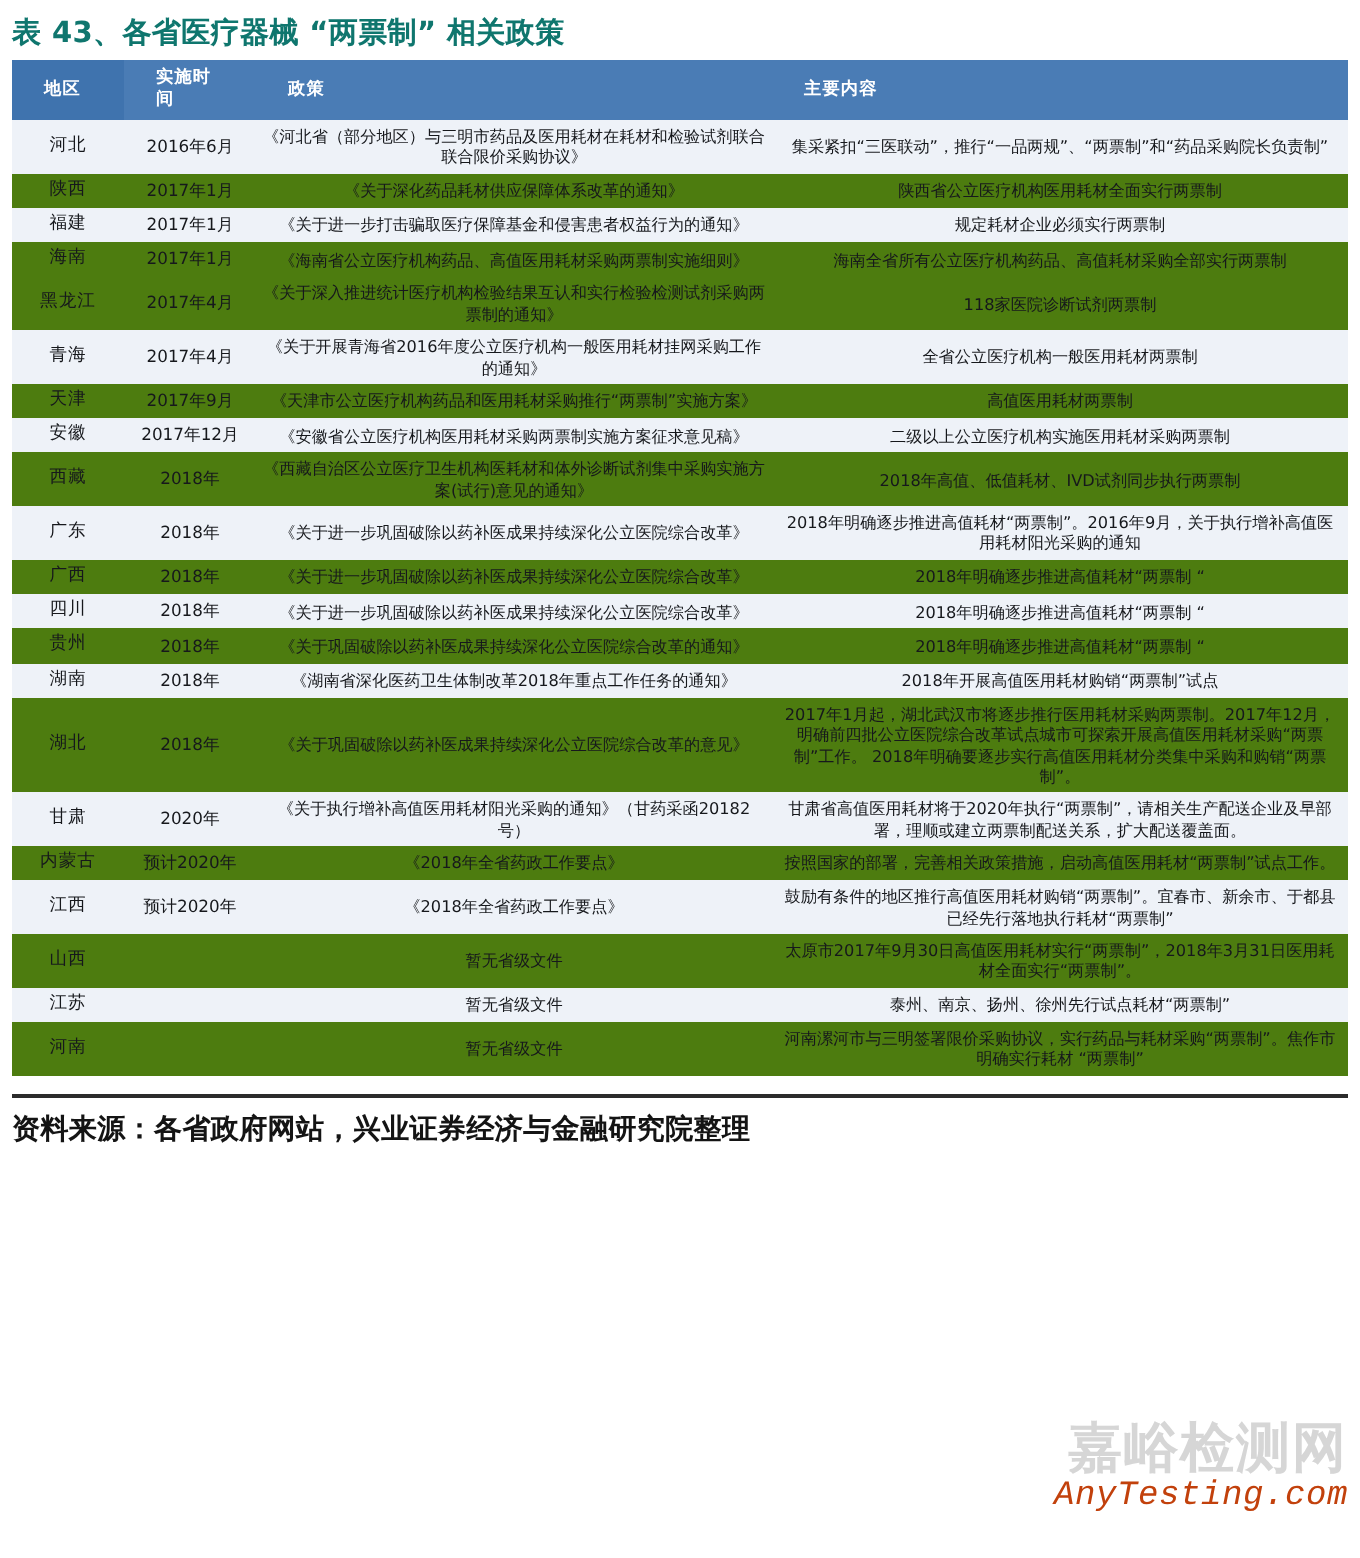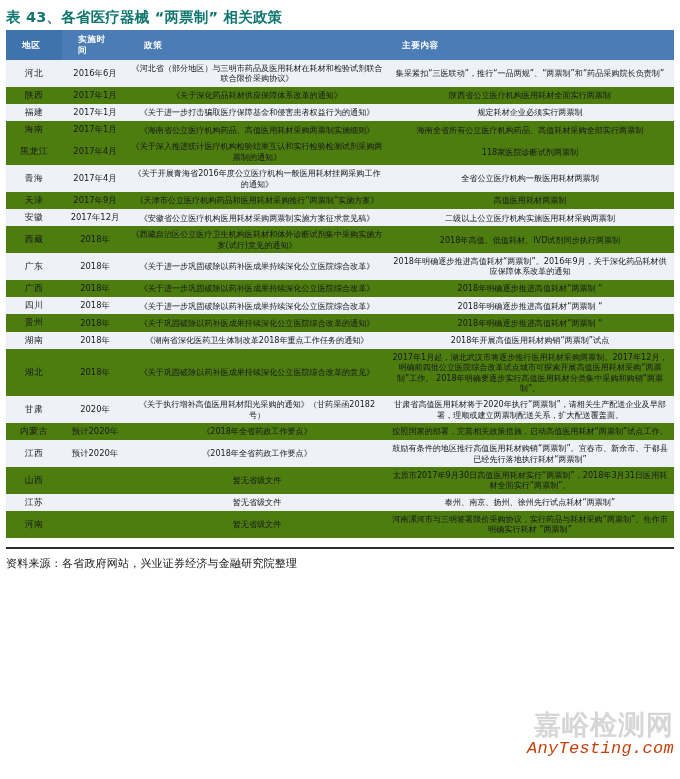--- a/index.html
+++ b/index.html
@@ -101,22 +101,22 @@
   }
 
   
   .footer-rule {
     margin: 9px 6px 0 6px;
     width: 668px;
     border-top: 2px solid #2b2b2b;
   }
   .footer-note {
     margin: 7px 6px 0 6px;
-    font-size: 11px;
-    font-weight: normal;
+    font-size: 14px;
+    font-weight: bold;
     color: #141414;
     letter-spacing: 0.2px;
     white-space: nowrap;
   }
 
   
   .watermark {
     position: absolute;
     right: 6px;
     bottom: 20px;
@@ -216,21 +216,21 @@
         <tr class="band-b">
           <td class="cell-region">西藏</td>
           <td class="cell-time">2018年</td>
           <td class="cell-policy">《西藏自治区公立医疗卫生机构医耗材和体外诊断试剂集中采购实施方案(试行)意见的通知》</td>
           <td class="cell-content">2018年高值、低值耗材、IVD试剂同步执行两票制</td>
         </tr>
         <tr class="band-a">
           <td class="cell-region">广东</td>
           <td class="cell-time">2018年</td>
           <td class="cell-policy">《关于进一步巩固破除以药补医成果持续深化公立医院综合改革》</td>
-          <td class="cell-content">2018年明确逐步推进高值耗材“两票制”。2016年9月，关于深化药品耗材供应保障体系改革的通知</td>
+          <td class="cell-content">2018年明确逐步推进高值耗材“两票制”。2016年9月，关于执行增补高值医用耗材阳光采购的通知</td>
         </tr>
         <tr class="band-b">
           <td class="cell-region">广西</td>
           <td class="cell-time">2018年</td>
           <td class="cell-policy">《关于进一步巩固破除以药补医成果持续深化公立医院综合改革》</td>
           <td class="cell-content">2018年明确逐步推进高值耗材“两票制 “</td>
         </tr>
         <tr class="band-a">
           <td class="cell-region">四川</td>
           <td class="cell-time">2018年</td>

